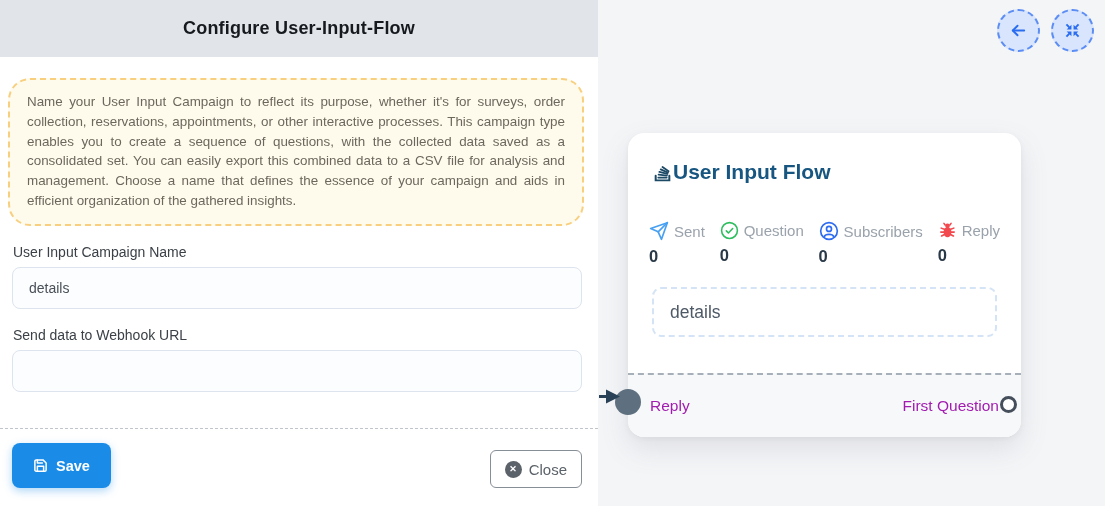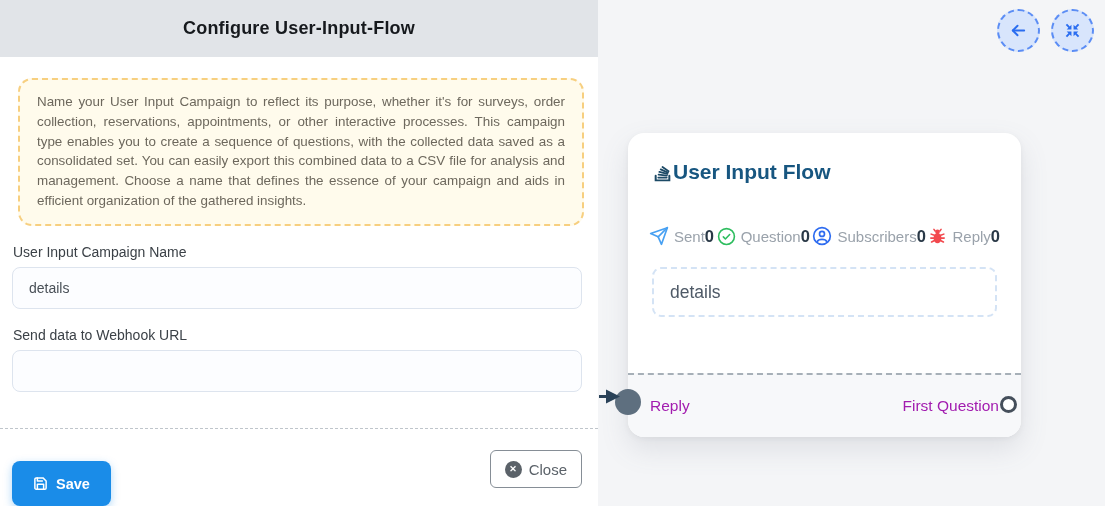--- a/index.html
+++ b/index.html
@@ -6,31 +6,31 @@
   html,body { width:1105px; height:506px; overflow:hidden; background:#fff;
     font-family:"Liberation Sans", sans-serif; }
   .app { position:relative; width:1105px; height:506px; }
 
   
   .panel { position:absolute; left:0; top:0; width:598px; height:506px; background:#fff;
     box-shadow:2px 0 5px rgba(0,0,0,.04); }
   .panel-header { height:57px; background:#e1e4e8; display:flex; align-items:center; justify-content:center; }
   .panel-title { font-size:18px; font-weight:bold; color:#16191d; letter-spacing:.2px; }
 
-  .info-box { margin:21px 14px 0 18px; background:#fffbec; border:2px dashed #f7cf7f;
-    border-radius:14px; padding:12px 17px 13px 17px; }
+  .info-box { margin:21px 14px 0 8px; background:#fffbec; border:2px dashed #f7cf7f;
+    border-radius:22px; padding:12px 17px 13px 17px; }
   .info-text { color:#6d685d; font-size:13.4px; line-height:1.48; text-align:justify; }
 
   .field-label { margin:18px 12px 7px 13px; font-size:14px; color:#3b4147; }
   .field-input { display:block; margin:0 16px 0 12px; width:570px; height:42px;
     border:1px solid #dde4ee; border-radius:8px; background:#fcfdff; padding:0 16px;
     font-size:14px; color:#495057; font-family:"Liberation Sans", sans-serif; outline:none; }
 
   .panel-footer { position:absolute; left:0; right:0; top:428px; border-top:1px dashed #bfc5cb; height:78px; }
-  .save-btn { position:absolute; left:12px; top:32px; display:flex; align-items:center; gap:8px;
+  .save-btn { position:absolute; left:12px; top:14px; display:flex; align-items:center; gap:8px;
     background:#1a8ce8; color:#fff; border:none; border-radius:8px; padding:0 21px; height:45px;
     font-size:14.5px; font-weight:bold; cursor:pointer; box-shadow:0 3px 8px rgba(26,140,232,.35);
     font-family:"Liberation Sans", sans-serif; }
   .close-btn { position:absolute; right:16px; top:21px; display:flex; align-items:center; gap:7px;
     background:#fff; border:1px solid #868e96; border-radius:6px; padding:0 14px; height:38px;
     font-size:15px; color:#5b6269; cursor:pointer; font-family:"Liberation Sans", sans-serif; }
   .close-x { width:17px; height:17px; border-radius:50%; background:#5b6269; color:#fff;
     display:flex; align-items:center; justify-content:center; font-size:9px; font-weight:bold; line-height:1; }
 
   
@@ -39,21 +39,21 @@
   .tool-btn { width:43px; height:43px; border-radius:50%; background:#d8e5fc;
     border:2px dashed #5b8df5; display:flex; align-items:center; justify-content:center; cursor:pointer; }
 
   
   .node { position:absolute; left:30px; top:133px; width:393px; height:304px; background:#fff;
     border-radius:16px; box-shadow:0 12px 28px rgba(100,110,130,.15), 0 2px 6px rgba(0,0,0,.05); }
   .node-title-row { display:flex; align-items:center; gap:0; padding:27px 24px 0 24px; }
   .node-title { font-size:21px; font-weight:bold; color:#175680; }
 
   .stats-row { display:flex; justify-content:space-between; padding:0 21px; margin-top:37px; }
-  .stat { display:flex; flex-direction:row; align-items:flex-end; }
+  .stat { display:flex; flex-direction:column; align-items:flex-start; }
   .stat-top { display:flex; align-items:center; gap:5px; }
   .stat-label { color:#9aa2ab; font-size:15px; }
   .stat-value { margin-top:6px; color:#2a3947; font-size:16.5px; font-weight:bold; }
 
   .campaign-box { margin:21px 24px 0 24px; border:2px dashed #d4e3f5; border-radius:9px;
     padding:9px 16px 12px 16px; }
   .campaign-label { color:#a7afba; font-size:14.5px; font-weight:bold; }
   .campaign-value { color:#4e5966; font-size:17.5px; margin-top:4px; }
 
   .node-footer { position:absolute; left:0; right:0; bottom:0; height:64px; background:#f7f8fa;

